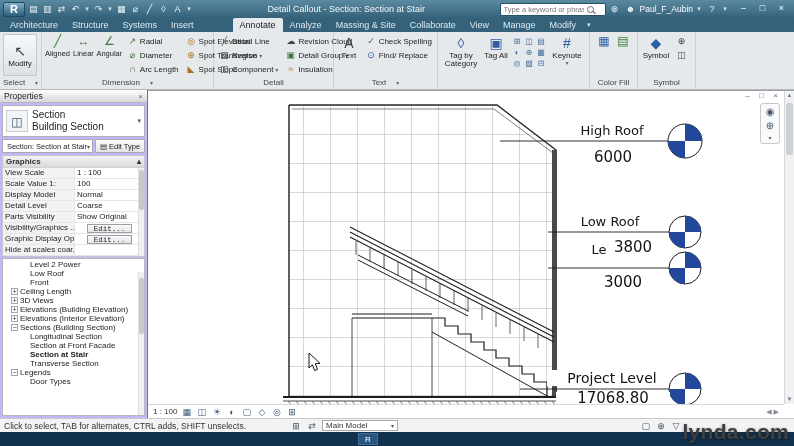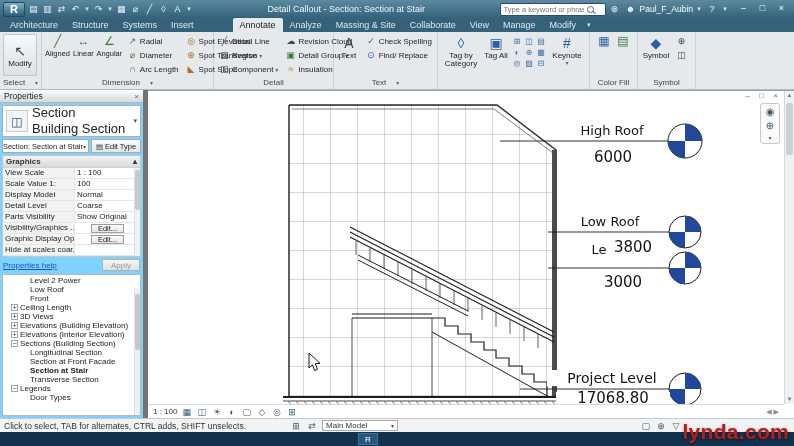--- a/index.html
+++ b/index.html
@@ -52,48 +52,48 @@
   .sbtn{display:flex;align-items:center;height:14px;font-size:8px;color:#222;
     white-space:nowrap;gap:2px;padding:0 2px;}
   .sic{width:11px;text-align:center;font-size:9px;flex:none;}
   .grn{color:#3c7a3c}.blu{color:#2d5fa0}.orn{color:#b07020}.dk{color:#444}
   .modbtn{border:1px solid #c2c6ca;border-radius:2px;background:linear-gradient(#f6f8f9,#dde1e4);
     width:34px;height:42px;justify-content:center;}
   .taggrid{display:grid;grid-template-columns:repeat(3,12px);grid-auto-rows:11px;margin-top:2px;}
   .tgi{font-size:8px;text-align:center;line-height:11px;color:#3c6a9c;}
 
   
-  #leftpanel{position:absolute;left:0;top:90px;width:148px;height:328px;background:#7dd3fc;
-    border-right:5px solid #737373;display:flex;flex-direction:column;font-size:8px;}
+  #leftpanel{position:absolute;left:0;top:90px;width:148px;height:328px;background:#c4b5fd;
+    border-right:1px solid #737373;display:flex;flex-direction:column;font-size:8px;}
   .palhdr{height:13px;background:linear-gradient(#fdfdfd,#d7d9dc);border-bottom:1px solid #b5b8bb;
     display:flex;align-items:center;padding:0 4px;color:#222;font-size:8.5px;flex:none;}
   .palhdr .x{margin-left:auto;color:#666;font-size:8px;}
   #typebox{margin:2px;background:#fff;border:1px solid #aeb1b4;height:32px;
     display:flex;align-items:center;gap:4px;padding:0 3px;flex:none;}
   .typeico{width:22px;height:22px;border:1px solid #c8ccd0;background:#f2f5f8;text-align:center;
     line-height:22px;font-size:12px;color:#456;flex:none;}
-  .typetxt{line-height:1.25;font-size:13px;}
+  .typetxt{line-height:1.25;font-size:10px;}
   #typebox .tsarrow{margin-left:auto;font-size:7px;color:#555;}
   #filterrow{display:flex;gap:2px;margin:0 2px 2px;flex:none;}
   .combo{flex:1;background:#fff;border:1px solid #a8abae;height:14px;display:flex;
     align-items:center;justify-content:flex-end;padding:0 2px;font-size:7.5px;white-space:nowrap;overflow:hidden;}
   .combo .ca{font-size:6px;color:#555;}
   .etbtn{width:50px;height:14px;border:1px solid #a8abae;background:linear-gradient(#fbfbfb,#e2e4e6);
     display:flex;align-items:center;gap:2px;justify-content:center;font-size:7.5px;flex:none;}
   .grid{margin:0 2px;border:1px solid #c3c6c8;background:#fff;position:relative;flex:none;}
   .ghdr{height:12px;background:linear-gradient(#f3f3f3,#d8dadc);display:flex;align-items:center;
     justify-content:space-between;padding:0 3px;font-weight:bold;color:#333;border-bottom:1px solid #cfd2d4;}
   .grow{display:flex;height:11px;border-bottom:1px solid #e4e6e8;}
   .grow:last-child{border-bottom:none;}
   .glabel{width:72px;padding:0 2px;background:#f2f3f4;border-right:1px solid #e4e6e8;
     line-height:10px;white-space:nowrap;overflow:hidden;color:#222;}
   .gval{flex:1;padding:0 2px;line-height:10px;white-space:nowrap;overflow:hidden;
     display:flex;align-items:center;justify-content:space-between;color:#222;}
   .vbtn{border:1px solid #9aa0a6;background:linear-gradient(#fbfbfb,#e3e5e7);padding:0 6px;
-    height:9px;line-height:8px;font-size:7.5px;margin:0 auto;}
+    height:9px;line-height:8px;font-size:7.5px;margin:0 auto;font-family:Liberation Mono, monospace;}
   .mscroll{position:absolute;right:0;top:12px;bottom:0;width:6px;background:#f0f0f0;border-left:1px solid #e0e0e0;}
   .mthumb{position:absolute;right:0;width:5px;background:#c6c8ca;border-radius:2px;}
   #helpbar{display:flex;justify-content:space-between;align-items:center;padding:2px 3px;flex:none;}
   .phelp{color:#1a50c8;text-decoration:underline;}
   .applybtn{border:1px solid #b0b3b6;background:linear-gradient(#f6f6f6,#dfe1e3);color:#999;
     padding:0 8px;height:12px;font-size:8px;line-height:11px;}
   #browser{flex:1;margin:1px 2px 2px;border:1px solid #b5b8bb;background:#fff;
     display:flex;flex-direction:column;position:relative;overflow:hidden;}
   .tree{flex:1;padding-top:1px;overflow:hidden;}
   .titem{display:flex;align-items:center;height:9px;font-size:8px;white-space:nowrap;}
@@ -130,21 +130,21 @@
     border-top:1px solid #c6c8ca;display:flex;align-items:center;font-size:8.5px;color:#333;
     padding:0 4px;gap:4px;}
   .stic{width:12px;text-align:center;font-size:9px;color:#456;}
   .msel{width:76px;height:11px;background:#fff;border:1px solid #a8abae;display:flex;
     align-items:center;justify-content:space-between;font-size:8px;padding:0 3px;}
   .msel .ca{font-size:6px;color:#555;}
   #statusright{margin-left:auto;margin-right:108px;display:flex;gap:3px;}
   #taskbar{position:absolute;left:0;top:432px;width:794px;height:14px;background:#12314e;}
   .tbapp{position:absolute;left:358px;top:1px;width:20px;height:12px;background:#2a567e;
     border:1px solid #4holder;border:1px solid #3e6f9a;color:#fff;font-size:8px;text-align:center;line-height:11px;}
-  #watermark{position:absolute;right:5px;bottom:2px;font-size:21px;font-weight:bold;color:#b91c1c;
+  #watermark{position:absolute;right:5px;bottom:2px;font-size:21px;font-weight:bold;color:#404040;
     z-index:50;text-shadow:0 1px 3px rgba(0,0,0,.5);letter-spacing:.3px;}
 </style>
 </head>
 <body>
 
 <div id="titlebar">
   <div class="appbtn">R</div>
   <div class="qat">
     <span class="qicon">▤</span>
     <span class="qicon">▥</span>
@@ -463,24 +463,20 @@
       <span class="glabel">Hide at scales coar...</span>
       <span class="gval">
         <span></span>
       </span>
     </div>
     <div class="mscroll">
       <div class="mthumb" style="top:2px;height:40px"></div>
     </div>
   </div>
 
-  <div id="helpbar">
-    <span class="phelp">Properties help</span>
-    <span class="applybtn">Apply</span>
-  </div>
 
   <div id="browser">
     <div class="tree">
       <div class="titem i3">
           <span class="exp none"></span>
           <span>Level 2 Power</span>
         </div>
       <div class="titem i3">
           <span class="exp none"></span>
           <span>Low Roof</span>

